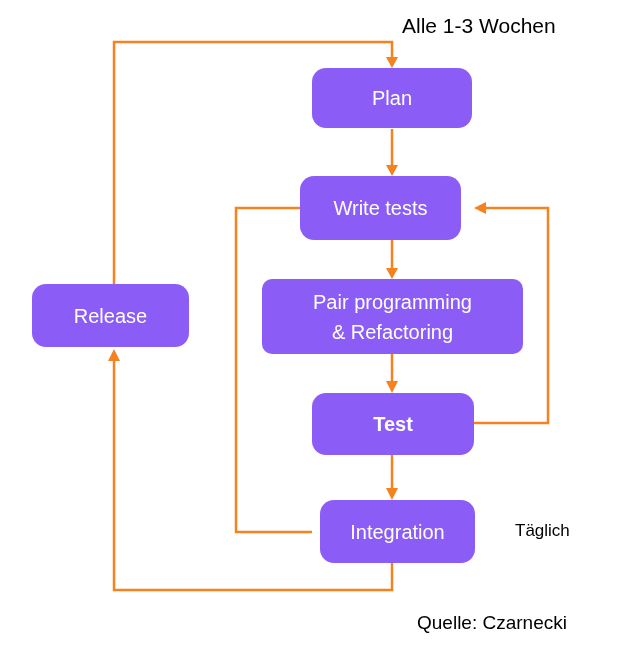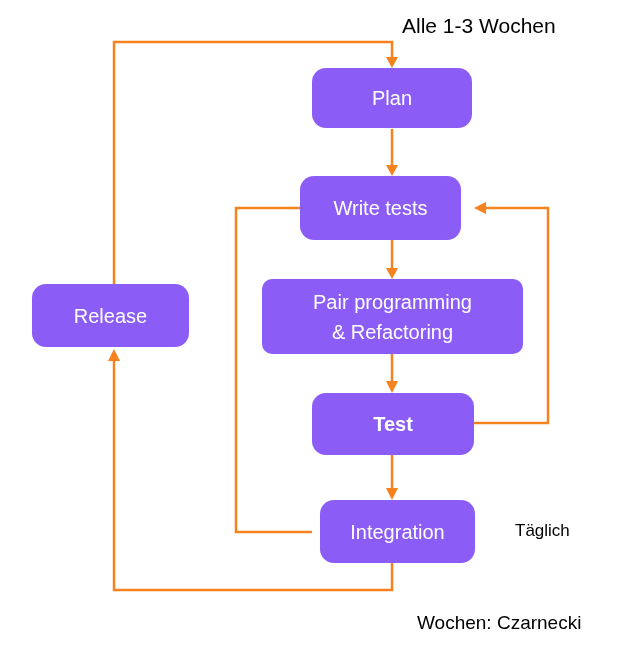--- a/index.html
+++ b/index.html
@@ -120,15 +120,15 @@
   <div class="node" id="node-integration">
     <span>Integration</span>
   </div>
 
   <div class="node" id="node-release">
     <span>Release</span>
   </div>
 
   <div class="float-label" id="label-cycle-long">Alle 1-3 Wochen</div>
   <div class="float-label" id="label-cycle-daily">Täglich</div>
-  <div class="float-label" id="label-source">Wochen: Czarnecki</div>
+  <div class="float-label" id="label-source">Quelle: Czarnecki</div>
 
 </div>
 
 </body></html>

